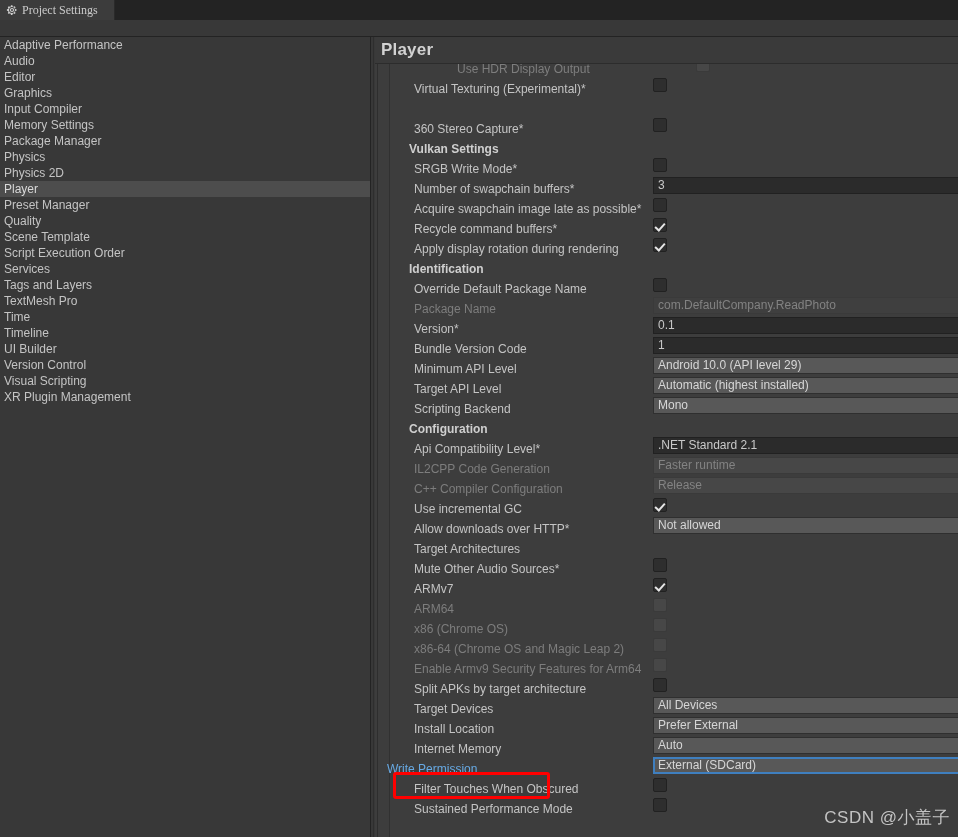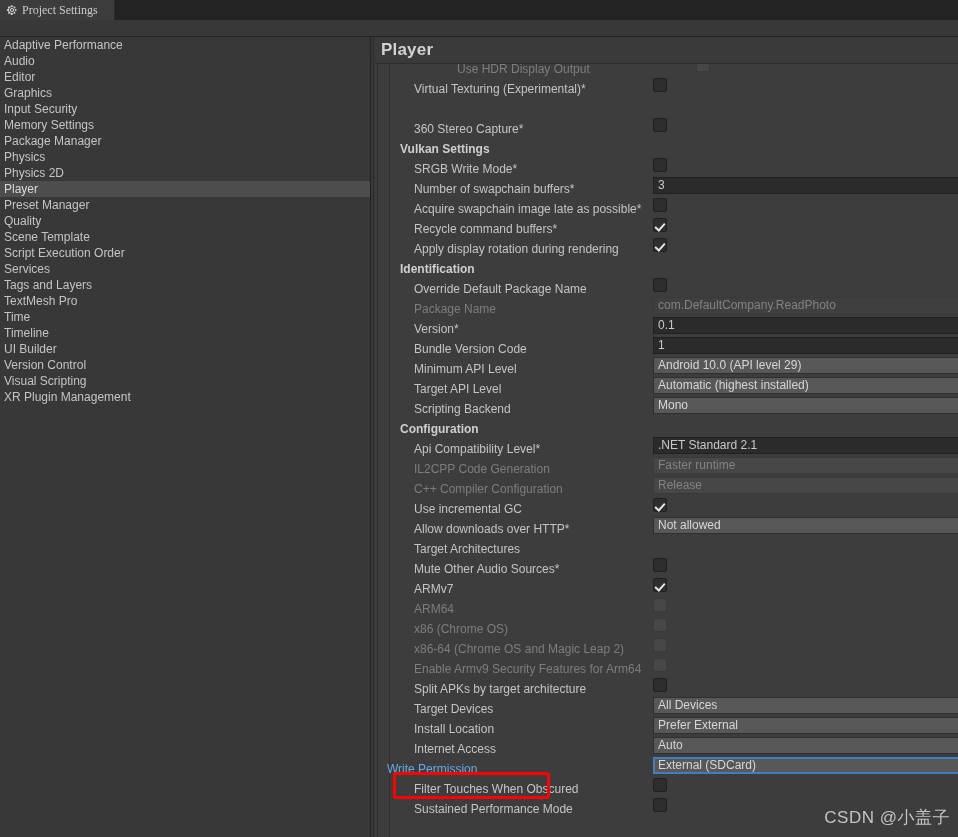--- a/index.html
+++ b/index.html
@@ -120,21 +120,21 @@
     white-space: nowrap;
   }
   .row.clipped { height: 12px; align-items: flex-end; margin-left: 43px; }
   .row .label {
     width: 278px;           
     padding-left: 39px;     
     box-sizing: border-box;
     overflow: hidden;
     text-overflow: clip;
   }
-  .row .label.ind0 { padding-left: 25px; font-weight: bold; color: #cfcfcf; }
+  .row .label.ind0 { padding-left: 34px; font-weight: bold; color: #cfcfcf; }
   .row .label.ind2 { }
   .row .label.dim { color: #7d7d7d; }
   .row .label.hl  { color: #67a9e3; padding-left: 12px; }
 
   .ctrl { position: relative; flex: 1 1 auto; height: 20px; }
 
   
   .cb {
     position: absolute; left: 0; top: 2px;
     width: 14px; height: 14px;
@@ -225,21 +225,21 @@
     </div>
   </div>
 
   <div class="toolstrip"></div>
 
   <div class="sidebar" id="sidebar">
       <div class="side-item"><span>Adaptive Performance</span></div>
       <div class="side-item"><span>Audio</span></div>
       <div class="side-item"><span>Editor</span></div>
       <div class="side-item"><span>Graphics</span></div>
-      <div class="side-item"><span>Input Security</span></div>
+      <div class="side-item"><span>Input Compiler</span></div>
       <div class="side-item"><span>Memory Settings</span></div>
       <div class="side-item"><span>Package Manager</span></div>
       <div class="side-item"><span>Physics</span></div>
       <div class="side-item"><span>Physics 2D</span></div>
       <div class="side-item selected"><span>Player</span></div>
       <div class="side-item"><span>Preset Manager</span></div>
       <div class="side-item"><span>Quality</span></div>
       <div class="side-item"><span>Scene Template</span></div>
       <div class="side-item"><span>Script Execution Order</span></div>
       <div class="side-item"><span>Services</span></div>
@@ -451,21 +451,21 @@
               <div class="dropdown">All Devices</div>
             </div>
           </div>
           <div class="row">
             <div class="label">Install Location</div>
             <div class="ctrl">
               <div class="dropdown">Prefer External</div>
             </div>
           </div>
           <div class="row">
-            <div class="label">Internet Access</div>
+            <div class="label">Internet Memory</div>
             <div class="ctrl">
               <div class="dropdown">Auto</div>
             </div>
           </div>
           <div class="row">
             <div class="label hl">Write Permission</div>
             <div class="ctrl">
               <div class="dropdown focused">External (SDCard)</div>
             </div>
           </div>

